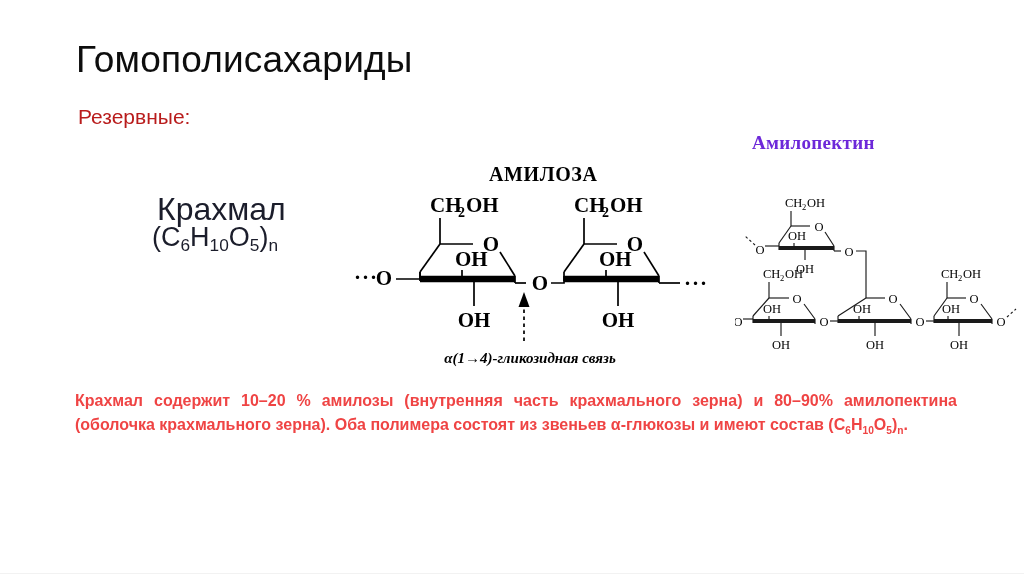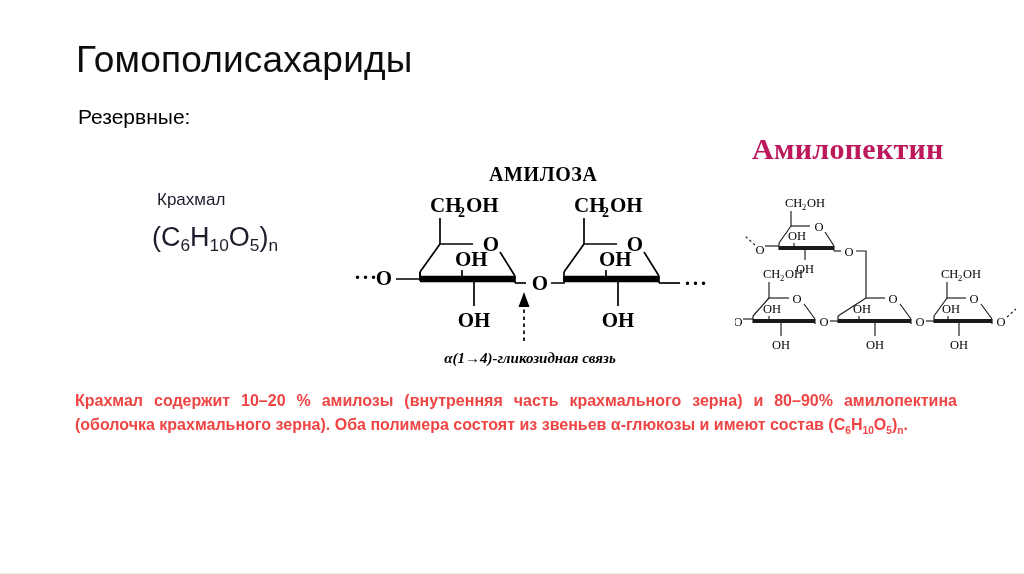--- a/index.html
+++ b/index.html
@@ -32,30 +32,30 @@
     letter-spacing: 0.2px;
     white-space: nowrap;
     margin-top: 11px;
   }
   .subtitle {
     position: absolute;
     left: 78px;
     top: 105px;
     font-size: 21px;
     font-weight: 400;
-    color: #000000;
+    color: #b91c1c;
     white-space: nowrap;
   }
 
   
   .starch-label {
     position: absolute;
     left: 157px;
     top: 188px;
-    font-size: 17px;
+    font-size: 32px;
     font-weight: 400;
     color: #1b1d2b;
     line-height: 1.36;
     white-space: nowrap;
   }
   .starch-formula {
     position: absolute;
     left: 152px;
     top: 222px;
     font-size: 27px;
@@ -80,23 +80,23 @@
     font-weight: 700;
     color: #000000;
     letter-spacing: 0.6px;
     white-space: nowrap;
   }
   .amylopectin-title {
     position: absolute;
     left: 752px;
     top: 132px;
     font-family: "Liberation Serif", serif;
-    font-size: 30px;
+    font-size: 19px;
     font-weight: 700;
-    color: #be185d;
+    color: #6d28d9;
     letter-spacing: 0.3px;
     white-space: nowrap;
   }
 
   
   .amylose-struct {
     position: absolute;
     left: 352px;
     top: 186px;
   }

